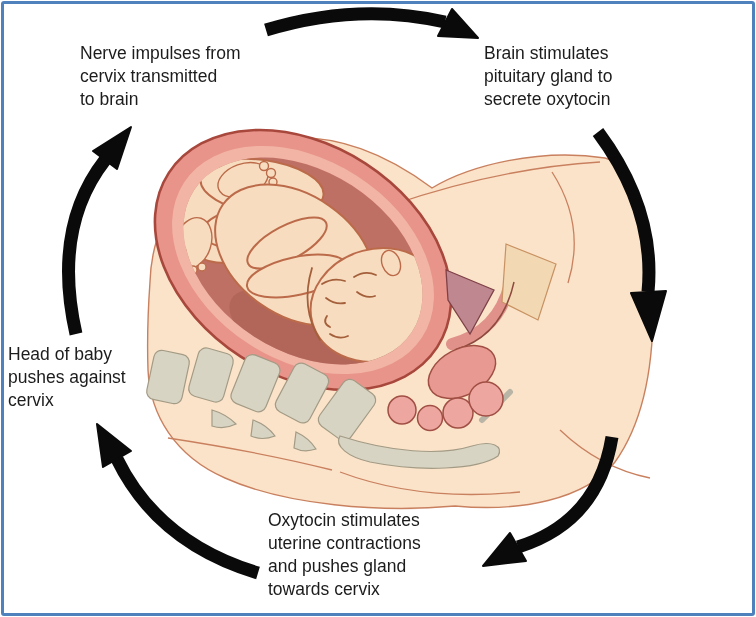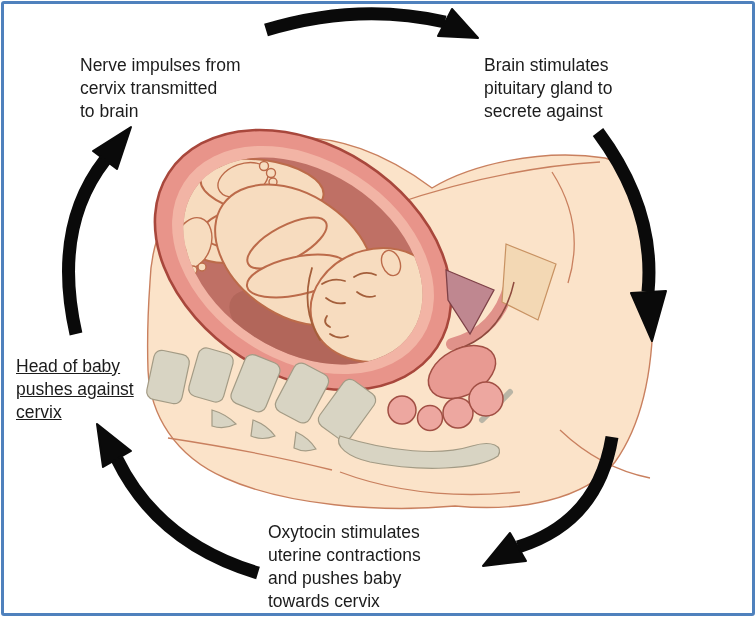--- a/index.html
+++ b/index.html
@@ -7,21 +7,21 @@
     position:relative;width:756px;height:617px;background:#ffffff;
     font-family:"Liberation Sans", sans-serif;overflow:hidden;
   }
   .frame{
     position:absolute;left:1px;top:1px;right:1px;bottom:1px;
     border:3px solid var(--border);border-radius:3px;pointer-events:none;z-index:5;
   }
   .diagram-svg{position:absolute;left:0;top:0;z-index:1;}
   .label{
     position:absolute;z-index:3;color:var(--text);
-    font-size:17.5px;line-height:23px;white-space:pre-line;letter-spacing:0px;margin-top:12px;
+    font-size:17.5px;line-height:23px;white-space:pre-line;letter-spacing:0px;
   }
   .arrow-arc{stroke:var(--arrow);stroke-width:13;fill:none;}
   .arrow-head{fill:var(--arrow);stroke:var(--arrow);stroke-linejoin:round;stroke-width:2;}
   .skin{fill:var(--skin);stroke:var(--skin-outline);stroke-width:1.4;}
   .skin-line{fill:none;stroke:var(--skin-outline);stroke-width:1.3;}
   .uterus-wall{fill:var(--uterus-wall);stroke:var(--uterus-outline);stroke-width:2.6;}
   .uterus-rim{fill:var(--uterus-rim);}
   .amnio{fill:var(--amnio);}
   .amnio-shadow{fill:#a65c50;opacity:.5;}
   .baby{fill:var(--baby-skin);stroke:var(--baby-outline);stroke-width:2;}
@@ -169,24 +169,24 @@
       </g>
     </g>
   </svg>
 
   <div class="label" style="left:80px;top:42px;">Nerve impulses from
 cervix transmitted
 to brain</div>
 
   <div class="label" style="left:484px;top:42px;">Brain stimulates
 pituitary gland to
-secrete against</div>
+secrete oxytocin</div>
 
 
   <div class="label" style="left:268px;top:509px;">Oxytocin stimulates
 uterine contractions
-and pushes baby
+and pushes gland
 towards cervix</div>
 
-  <div class="label" style="left:16px;top:343px;text-decoration:underline;">Head of baby
+  <div class="label" style="left:8px;top:343px;">Head of baby
 pushes against
 cervix</div>
 </div>
 
 </body></html>

